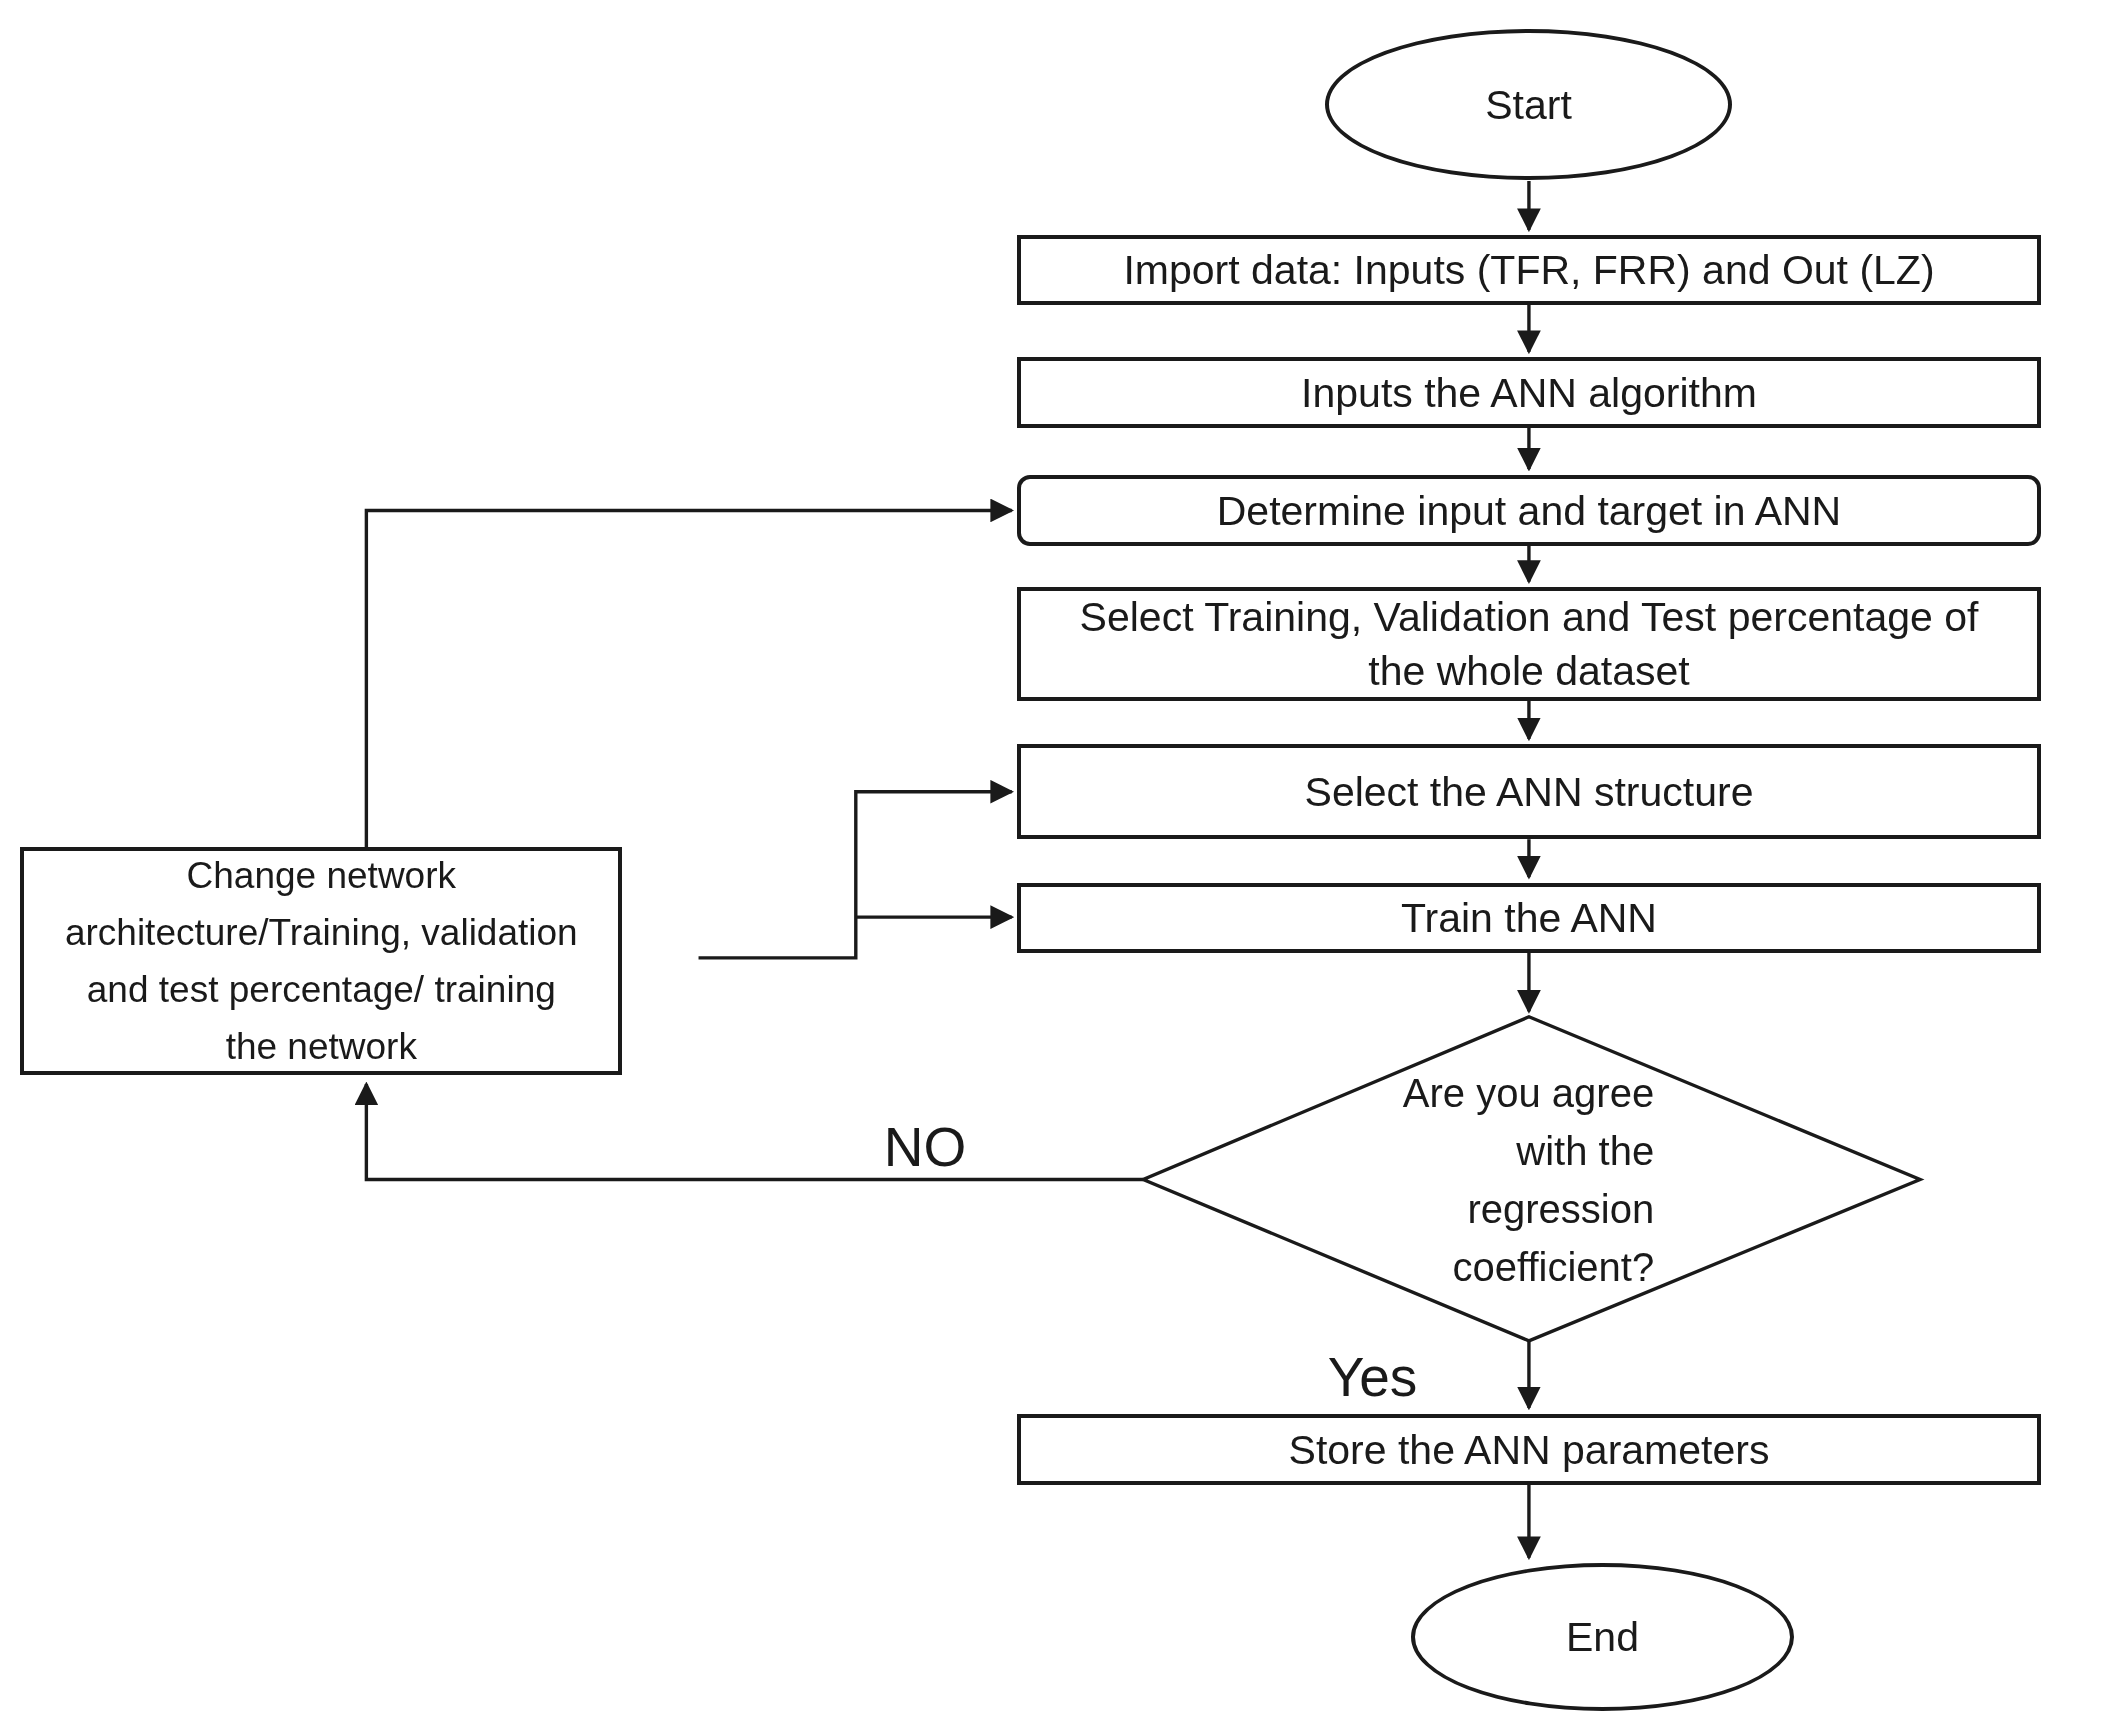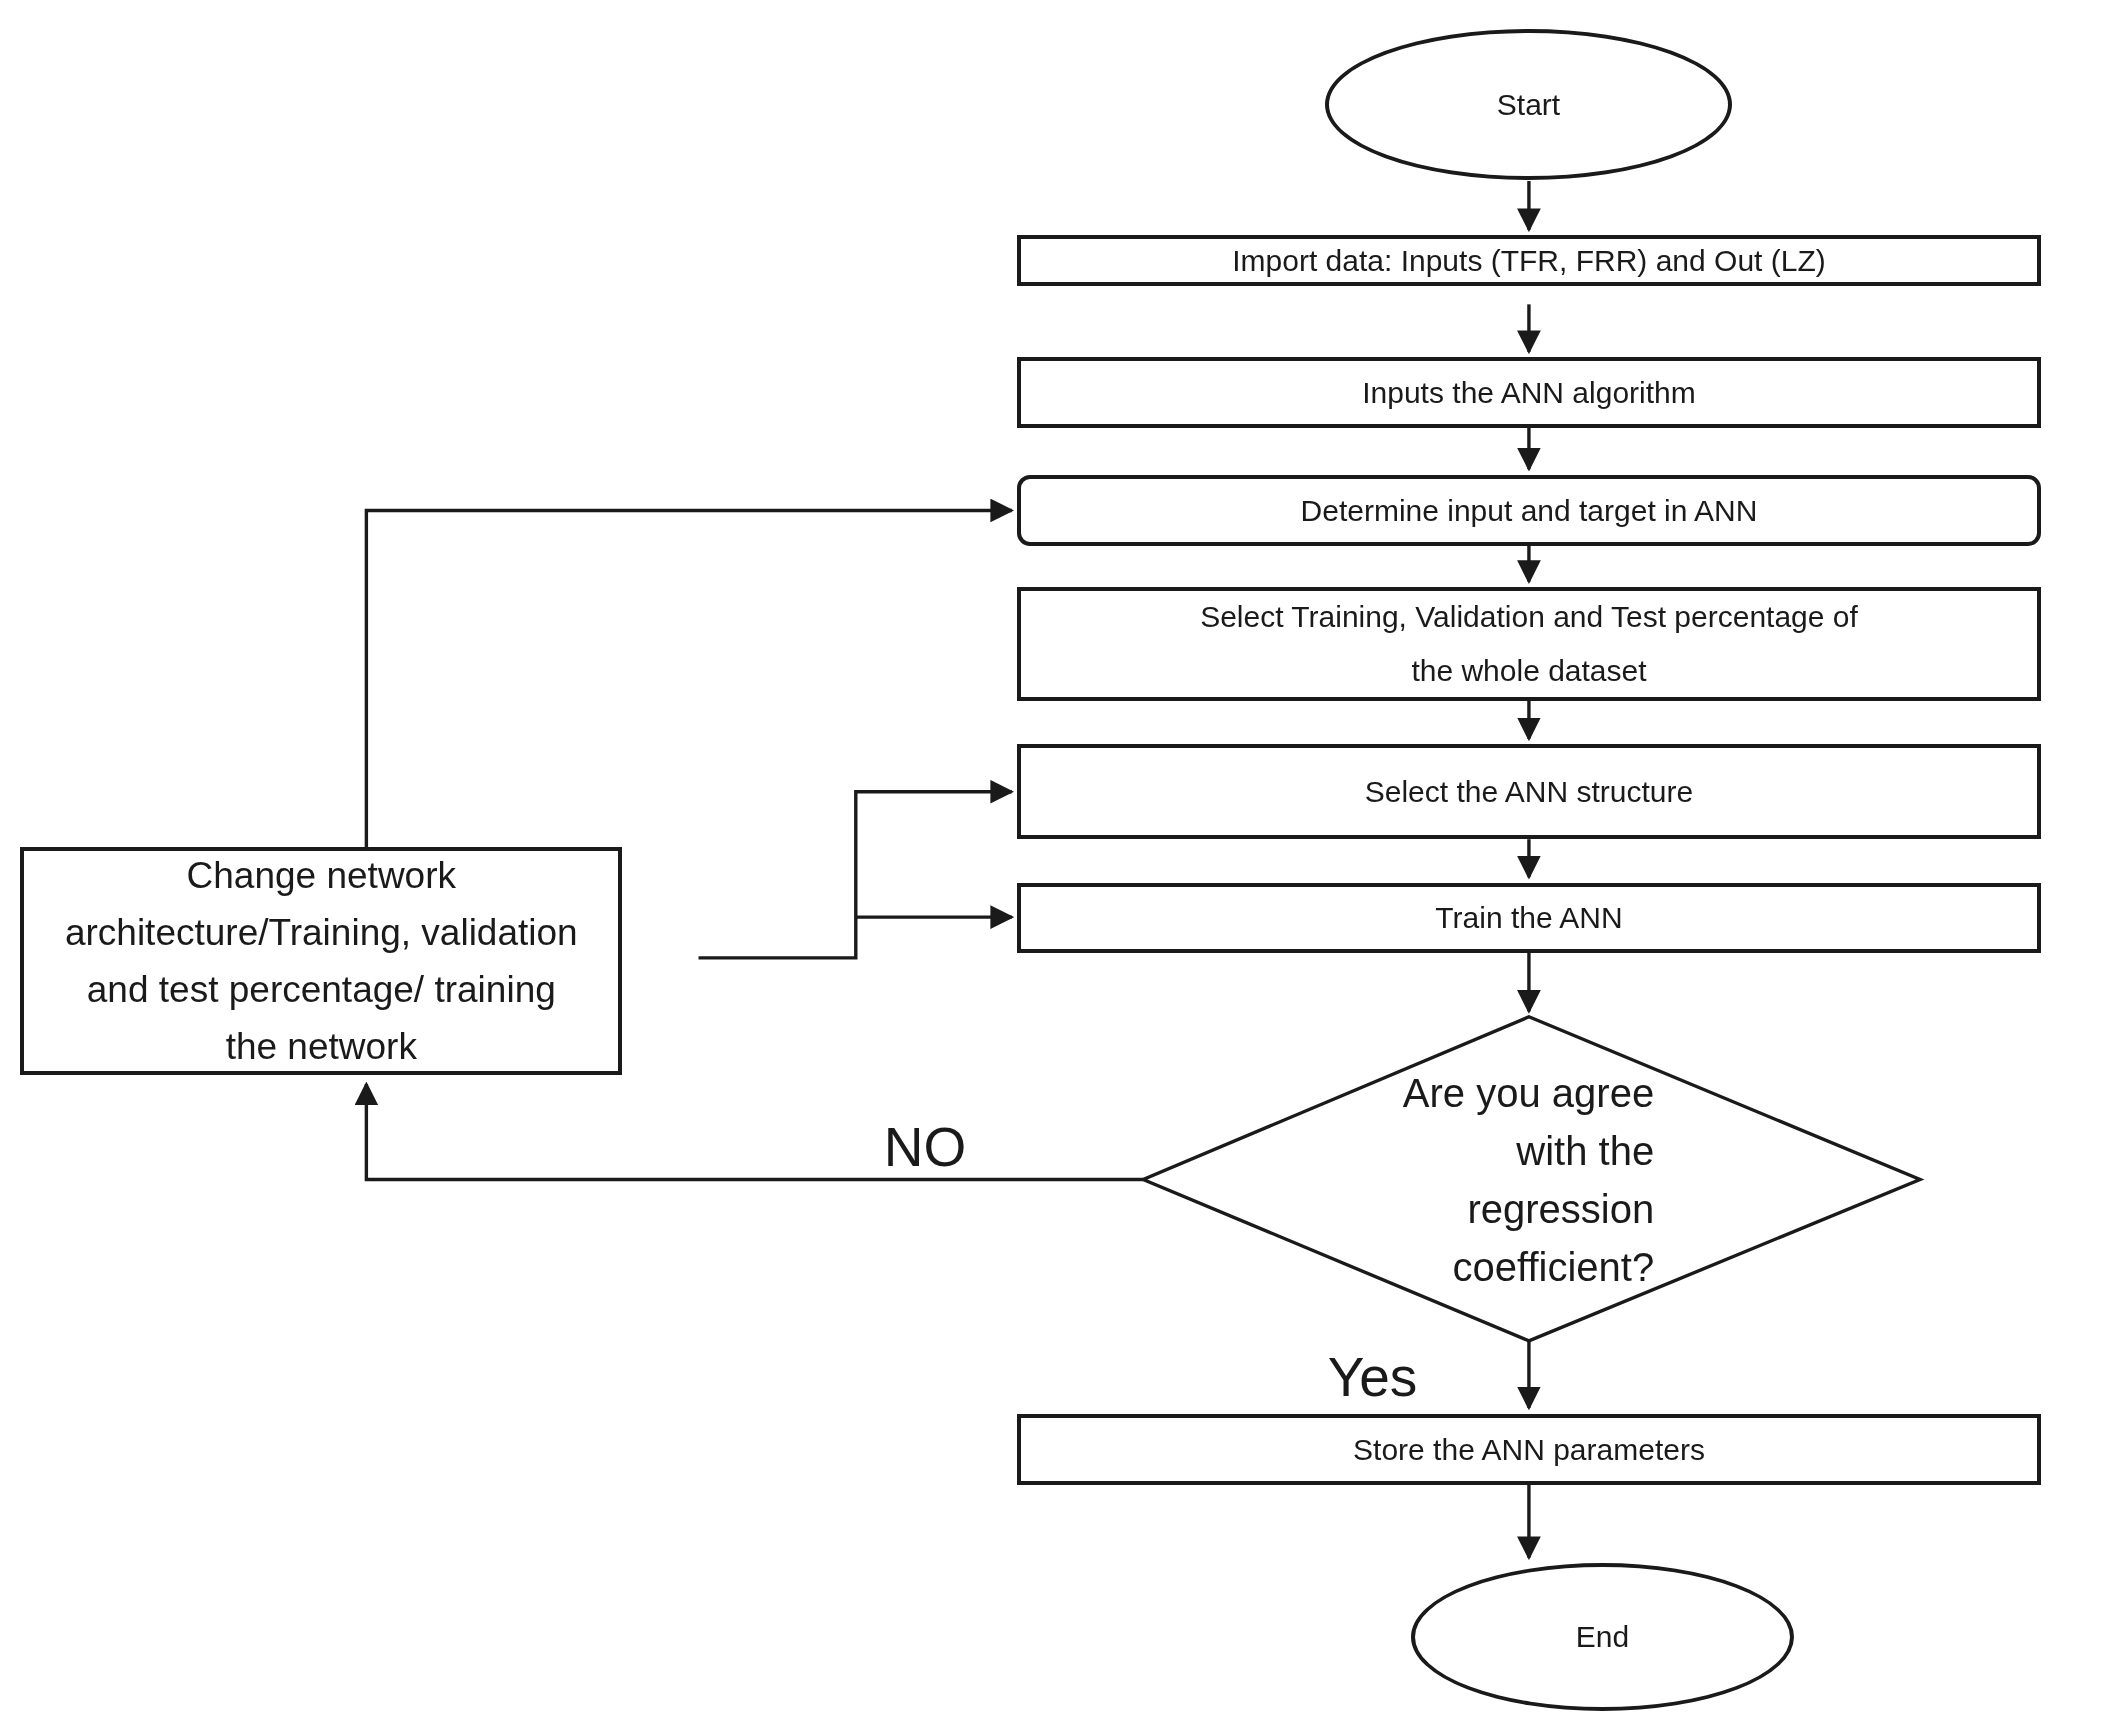--- a/index.html
+++ b/index.html
@@ -28,21 +28,21 @@
   }
   .node {
     position: absolute;
     z-index: 2;
     background: var(--node-background);
     border: 4.7px solid var(--stroke);
     display: flex;
     align-items: center;
     justify-content: center;
     text-align: center;
-    font-size: 30px;
+    font-size: 41px;
     line-height: 54px;
     color: var(--text);
   }
   .terminator {
     border-radius: 50%;
     border-width: 4.1px;
   }
   .process { }
   .multiline { white-space: pre-line; }
   .diamond-text {
@@ -92,21 +92,21 @@
       <path marker-end="url(#arrow)" d="M1030 1413 L1262 1413 L1262 1168 L1492 1168"></path>
       <path marker-end="url(#arrow)" d="M1262 1353 L1492 1353"></path>
     </g>
     <polygon points="2255,1500 2832,1740 2255,1978 1686,1740" fill="var(--node-background)" stroke="var(--stroke)" stroke-width="5"></polygon>
   </svg>
 
   <div class="node terminator" style="left:1325px; top:29px; width:407px; height:151px;">
     <span>Start</span>
   </div>
 
-  <div class="node process" style="left:1017px; top:235px; width:1024px; height:51px;">
+  <div class="node process" style="left:1017px; top:235px; width:1024px; height:70px;">
     <span>Import data: Inputs (TFR, FRR) and Out (LZ)</span>
   </div>
 
   <div class="node process" style="left:1017px; top:357px; width:1024px; height:71px;">
     <span>Inputs the ANN algorithm</span>
   </div>
 
   <div class="node process" style="left:1017px; top:475px; width:1024px; height:71px;border-radius:13px;">
     <span>Determine input and target in ANN</span>
   </div>

